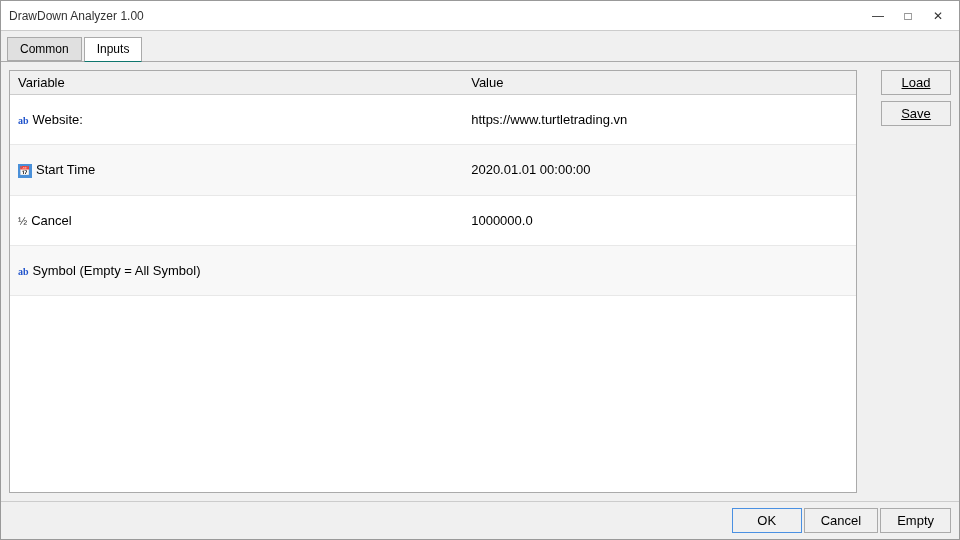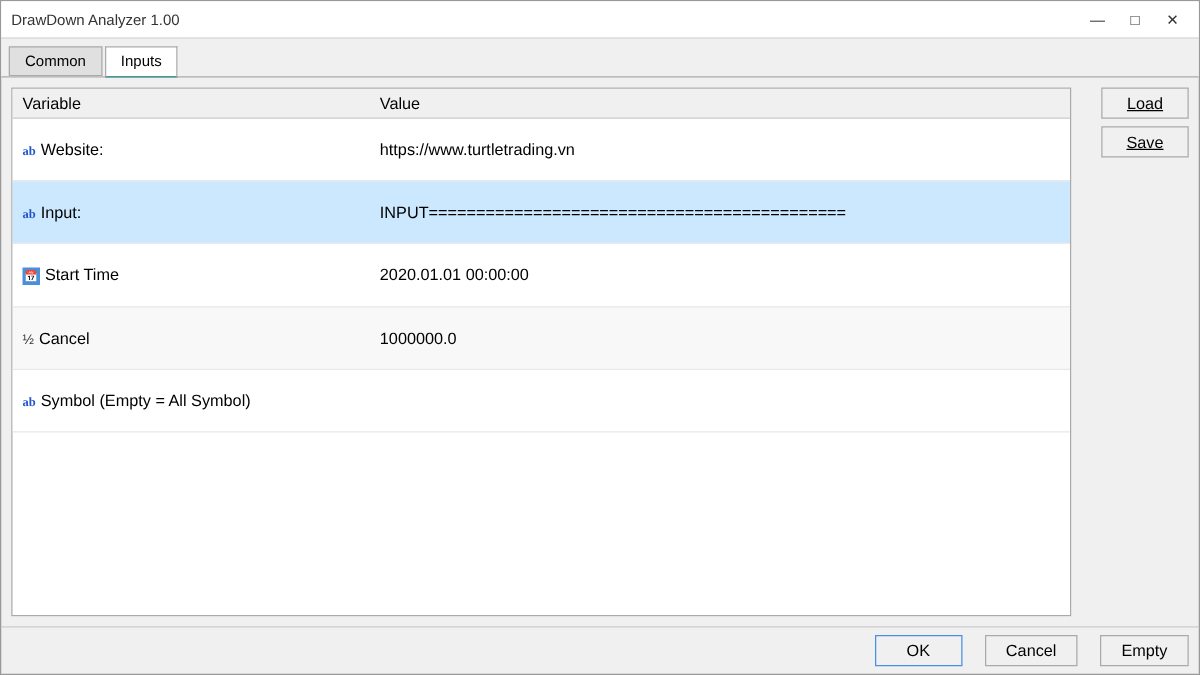--- a/index.html
+++ b/index.html
@@ -154,21 +154,21 @@
     }
     .btn.ok {
       border: 1px solid #4a90e2;
     }
 
     .footer-area {
       display: flex;
       justify-content: flex-end;
       align-items: center;
       padding: 6px 8px;
-      gap: 18px;
+      gap: 2px;
       border-top: 1px solid #ccc;
     }
   </style>
 </head>
 <body>
 
 <div class="window">
 
   <div class="title-bar">
     <span class="title-bar-text">DrawDown Analyzer 1.00</span>
@@ -192,24 +192,20 @@
           <tr>
             <th>Variable</th>
             <th>Value</th>
           </tr>
         </thead>
         <tbody id="table-body">
         <tr>
               <td><span class="icon-ab">ab</span><span>Website:</span></td>
               <td>https://www.turtletrading.vn</td>
             </tr>
-            <tr class="highlighted">
-              <td><span class="icon-ab">ab</span><span>Input:</span></td>
-              <td>INPUT============================================</td>
-            </tr>
             <tr>
               <td><span class="icon-cal">📅</span><span>Start Time</span></td>
               <td>2020.01.01 00:00:00</td>
             </tr>
             <tr>
               <td><span class="icon-half">½</span><span>Cancel</span></td>
               <td>1000000.0</td>
             </tr>
             <tr>
               <td><span class="icon-ab">ab</span><span>Symbol  (Empty = All Symbol)</span></td>

